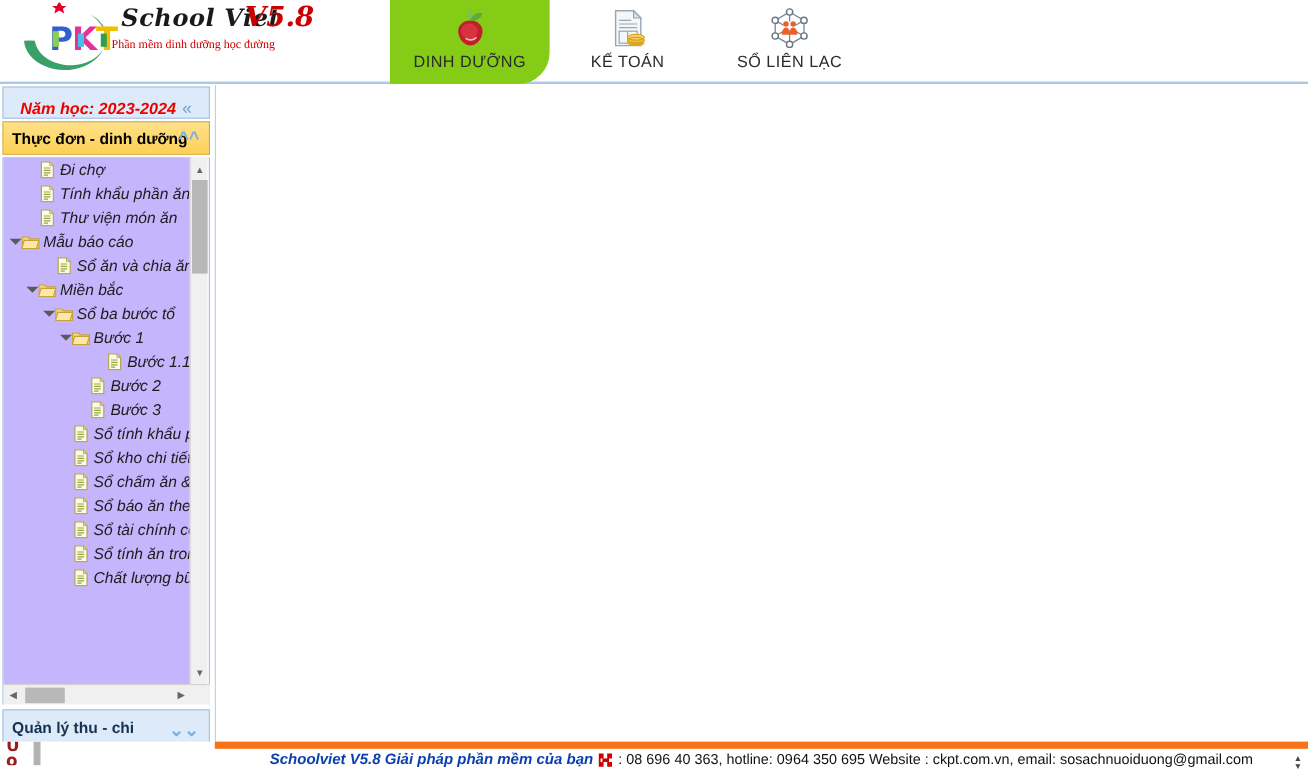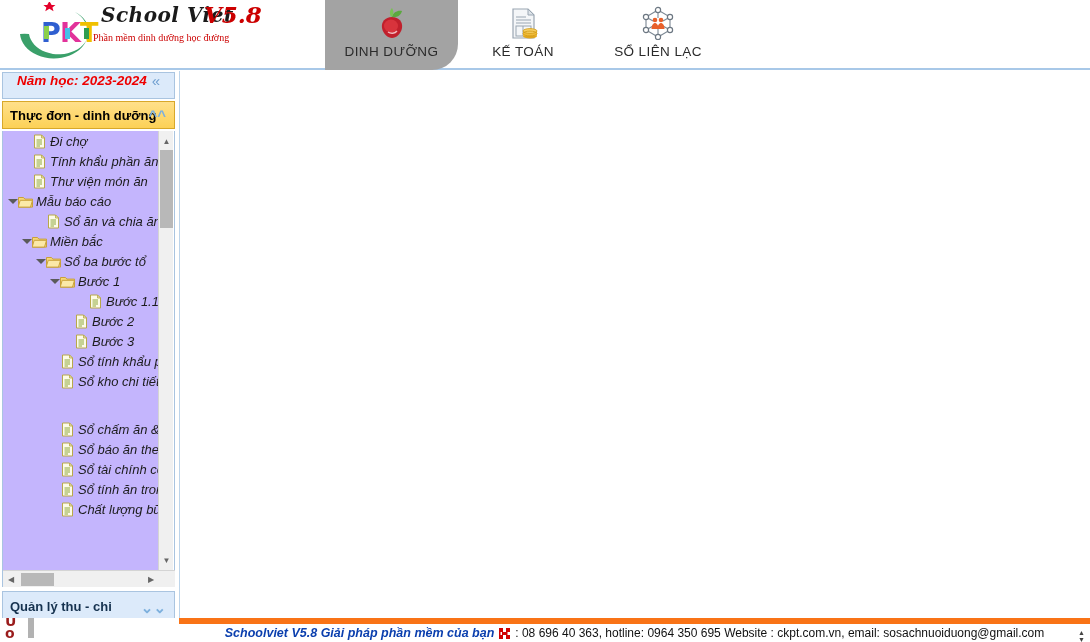--- a/index.html
+++ b/index.html
@@ -61,21 +61,21 @@
     height: 70px;
     display: flex;
     flex-direction: column;
     align-items: center;
     justify-content: flex-start;
     padding-top: 5px;
     cursor: pointer;
     user-select: none;
   }
   .tab.active {
-    background: #a3a3a3;
+    background: #84cc16;
     border-bottom-right-radius: 26px;
   }
   .tab-icon { height: 36px; display:flex; align-items:center; justify-content:center; }
   .tab-label {
     margin-top: 3px;
     font-size: 13.5px;
     color: #2b2b2b;
     letter-spacing: 0.4px;
     white-space: nowrap;
   }
@@ -90,21 +90,21 @@
     background: #ffffff;
   }
   .panel-box {
     position: absolute; left: 2px;
     width: 173px;
     border: 1px solid #a9c4e0;
     background: #dceafa;
   }
   #year-bar {
     top: 2px; height: 27px;
-    display: flex; align-items: flex-start; justify-content: center;
+    display: flex; align-items: flex-end; justify-content: center;
     background: #dceafa;
   }
   .year-text {
     font-size: 13.5px; font-weight: bold; font-style: italic;
     color: #ee0000; white-space: nowrap;
   }
   .chev { color: #6f9fd0; font-size: 15px; margin-left: 5px; line-height: 1; }
 
   #group-menu {
     top: 31px; height: 28px;
@@ -513,21 +513,21 @@
                 <path d="M9.5 1 v3 h3 z" fill="#efe5b0" stroke="#b8a84a" stroke-width="0.8"></path>
                 <g stroke="#8fa83f" stroke-width="1">
                   <line x1="4.5" y1="6" x2="10" y2="6"></line>
                   <line x1="4.5" y1="8" x2="10" y2="8"></line>
                   <line x1="4.5" y1="10" x2="10" y2="10"></line>
                   <line x1="4.5" y1="12" x2="8" y2="12"></line>
                 </g>
               </svg></span>
             <span class="tree-label">Sổ kho chi tiết</span>
           </div>
-          <div class="tree-node" style="padding-left: 46px; margin-top: 28px;">
+          <div class="tree-node" style="padding-left: 46px;">
             <span class="arrow none"></span>
             <span class="ico"><svg width="15" height="15" viewBox="0 0 15 15">
                 <path d="M2.5 1 h7 l3 3 v10 h-10 z" fill="#fdfbe8" stroke="#b8a84a" stroke-width="1"></path>
                 <path d="M9.5 1 v3 h3 z" fill="#efe5b0" stroke="#b8a84a" stroke-width="0.8"></path>
                 <g stroke="#8fa83f" stroke-width="1">
                   <line x1="4.5" y1="6" x2="10" y2="6"></line>
                   <line x1="4.5" y1="8" x2="10" y2="8"></line>
                   <line x1="4.5" y1="10" x2="10" y2="10"></line>
                   <line x1="4.5" y1="12" x2="8" y2="12"></line>
                 </g>

